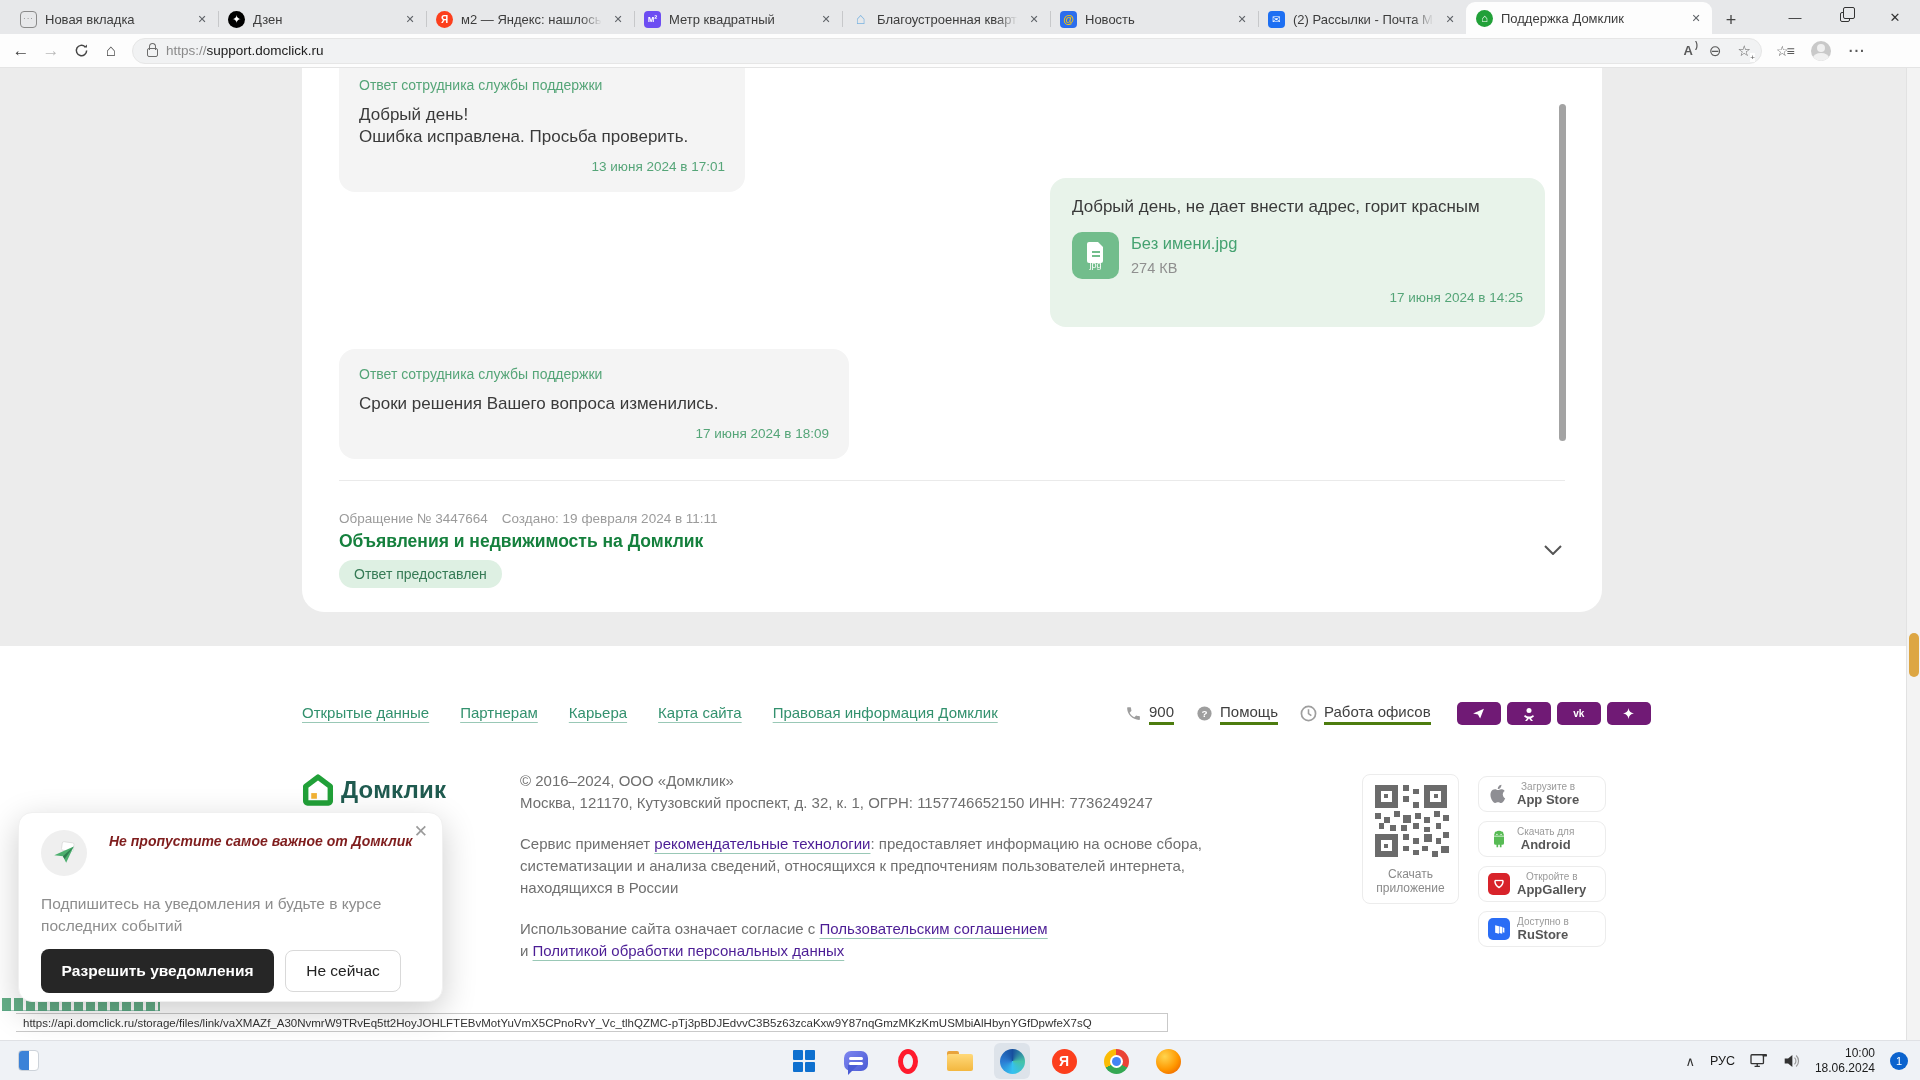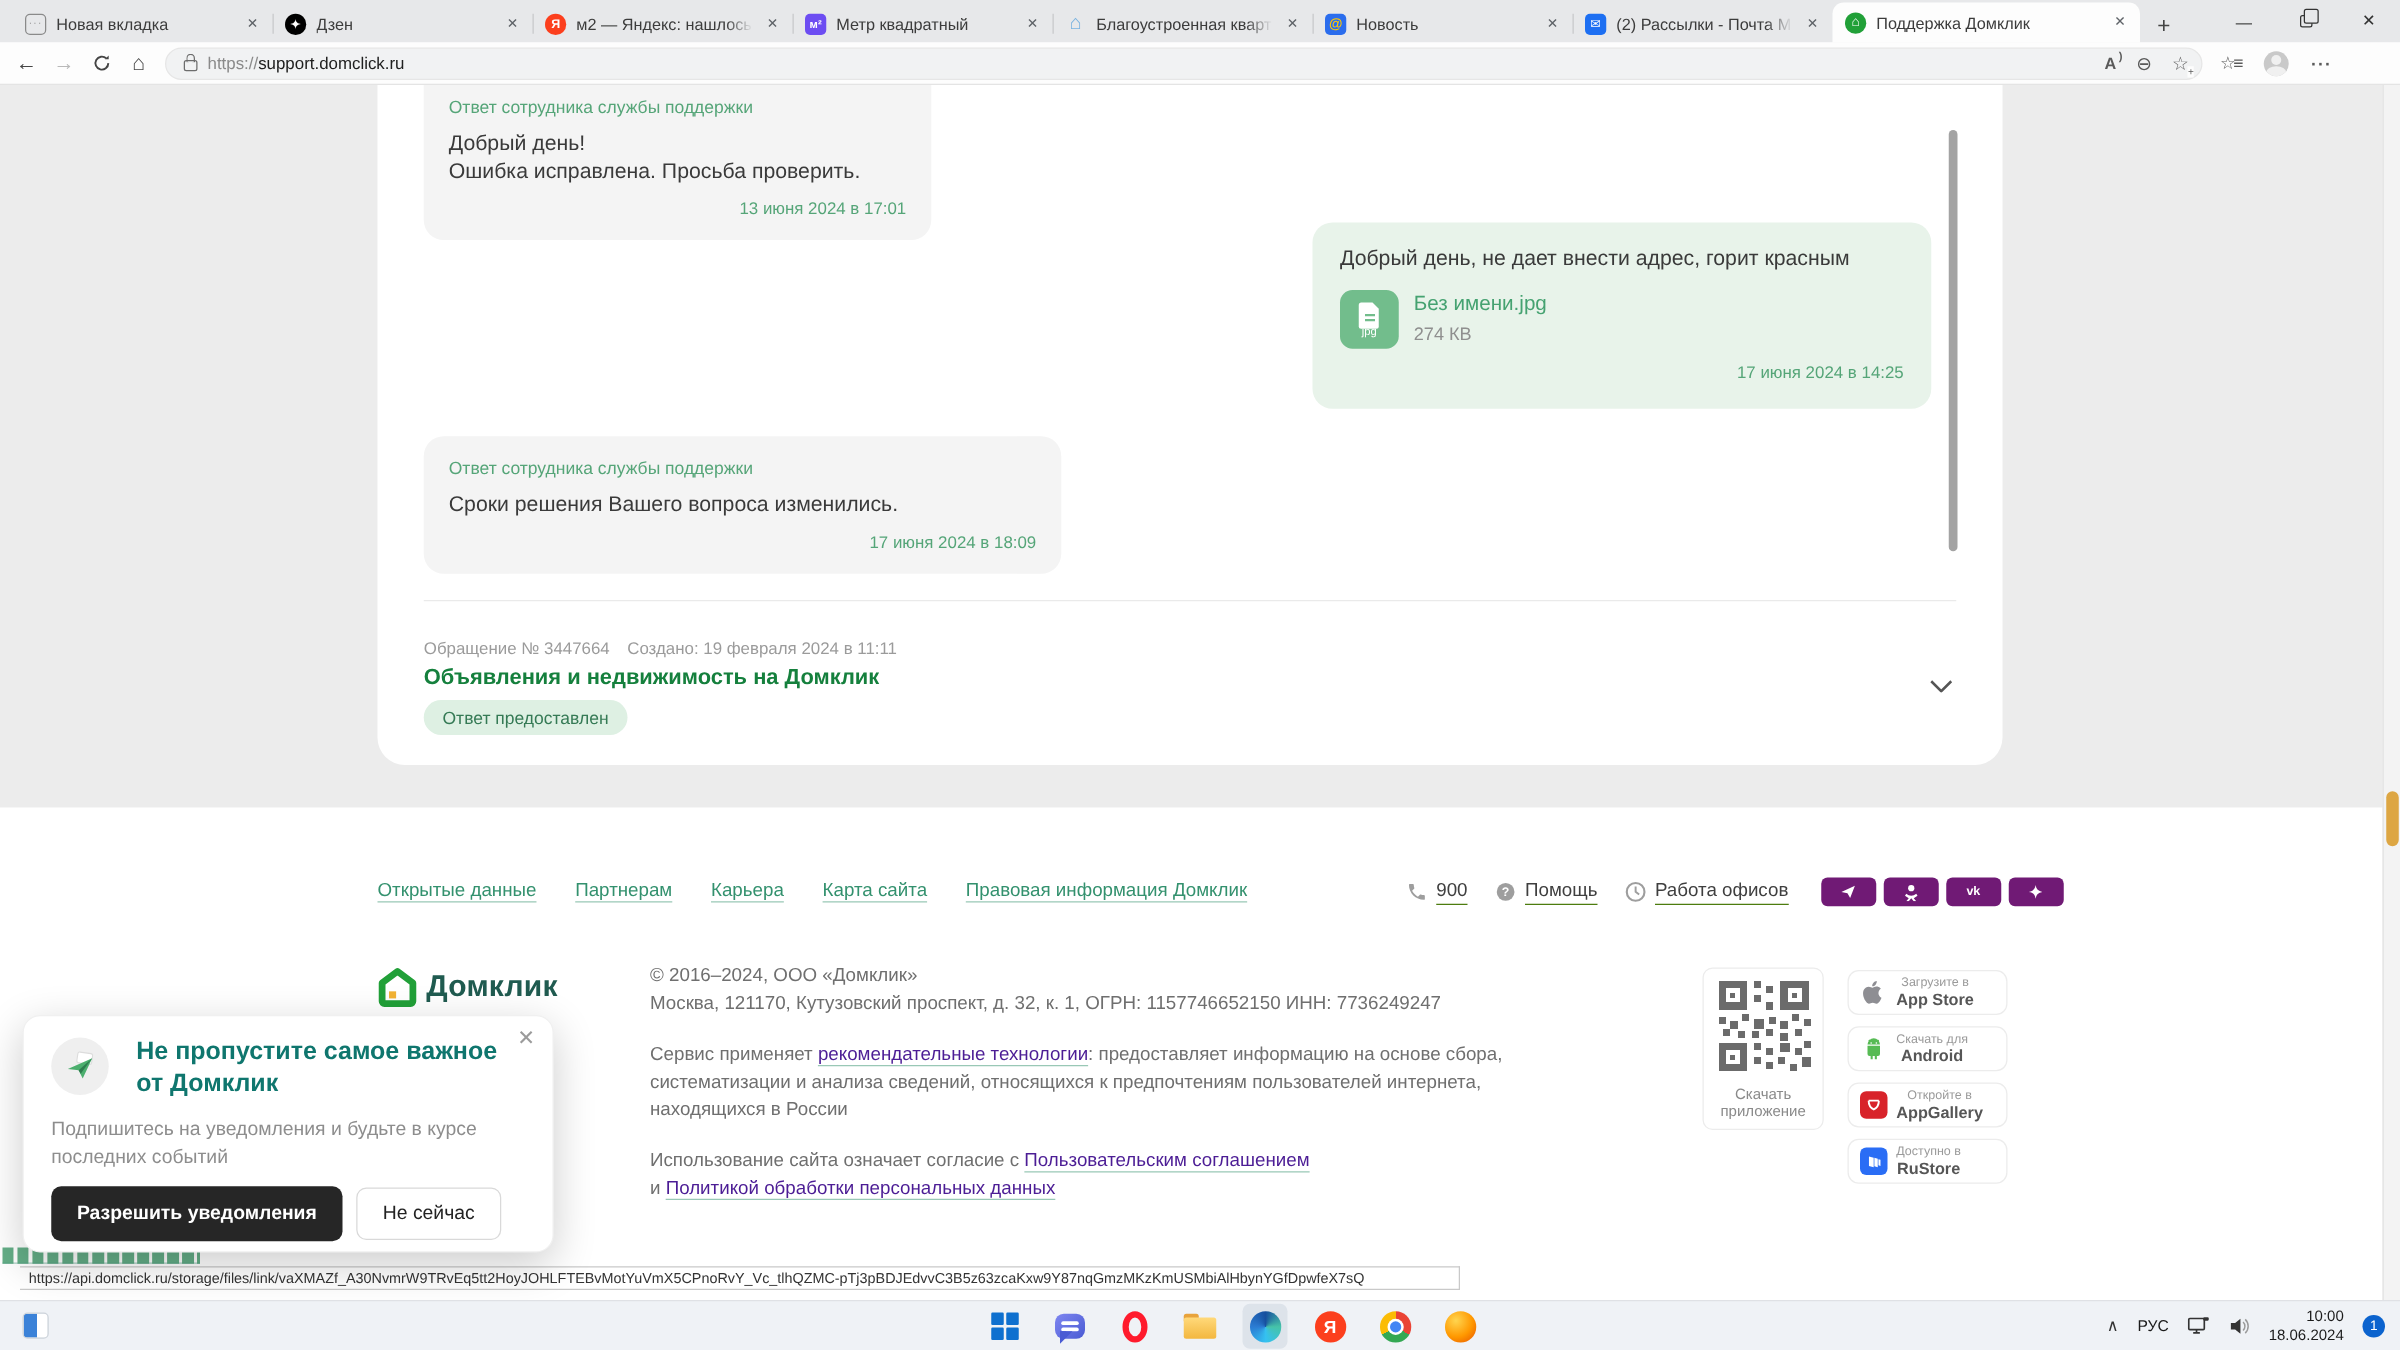--- a/index.html
+++ b/index.html
@@ -83,21 +83,21 @@
 
   
   .win-scroll { position:absolute; right:0; top:0; width:14px; height:972px; background:#f3f3f3; border-left:1px solid #e2e2e2; }
   .win-scroll .thumb { position:absolute; left:2px; top:565px; width:10px; height:44px; border-radius:5px; background:#dda643; }
 
   
   .flinks { position:absolute; left:302px; top:636px; display:flex; gap:31px; font-size:15px; }
   .flink { color:#33916e; text-decoration:underline; text-underline-offset:4px; text-decoration-color:rgba(51,145,110,.5); }
   .fright { position:absolute; left:1125px; top:634px; display:flex; align-items:center; gap:22px; }
   .fitem { display:flex; align-items:center; gap:7px; }
-  .fitem .lbl { color:#3f3f3f; font-size:15px; border-bottom:1px solid #4d7c0f; padding-bottom:2px; }
+  .fitem .lbl { color:#3f3f3f; font-size:15px; border-bottom:3px solid #4d7c0f; padding-bottom:2px; }
   .soc { display:flex; gap:6px; margin-left:4px; }
   .soc-ic { width:44px; height:23px; border-radius:5px; background:#701a75; display:flex; align-items:center; justify-content:center; color:#fff; font-weight:bold; font-size:10px; }
 
   .flogo { position:absolute; left:302px; top:706px; display:flex; align-items:center; gap:7px; }
   .flogo .t { font-size:24px; font-weight:bold; color:#205b50; letter-spacing:.2px; }
 
   .ftext { position:absolute; left:520px; top:702px; width:760px; font-size:15px; color:#6f6f6f; line-height:22px; }
   .ftext p { margin:0; }
   .ftext .gap { height:19px; }
   .glink { color:#4c1d95; text-decoration:underline; text-underline-offset:4px; text-decoration-color:rgba(51,145,110,.5); }
@@ -111,21 +111,21 @@
   .store .nm { font-size:13px; font-weight:bold; color:#565656; line-height:16px; }
   .st-ic { width:22px; height:22px; flex:0 0 22px; display:flex; align-items:center; justify-content:center; border-radius:5px; }
   .st-huawei { background:#d8232a; } .st-rustore { background:#2a6df5; }
 
   .obscured { position:absolute; left:2px; top:930px; width:158px; height:13px; overflow:hidden; border-bottom:1px solid rgba(51,145,110,.5); background:repeating-linear-gradient(90deg,#4aa173 0 9px,transparent 9px 12px); opacity:.85; z-index:5; }
 
   
   .popup { position:absolute; left:18px; top:812px; width:425px; height:190px; background:#fff; border-radius:14px; box-shadow:0 10px 34px rgba(0,0,0,.2); border:1px solid #f0f0f0; z-index:50; }
   .popup .x { position:absolute; right:14px; top:8px; color:#9b9b9b; font-size:17px; }
   .pop-ic { position:absolute; left:22px; top:17px; width:46px; height:46px; border-radius:50%; background:#efefef; display:flex; align-items:center; justify-content:center; }
-  .pop-title { position:absolute; left:90px; top:15px; width:312px; font-size:20px; font-weight:bold; color:#0f766e; line-height:26px; }
+  .pop-title { position:absolute; left:90px; top:15px; width:312px; font-size:14px; font-weight:bold; color:#7f1d1d; line-height:26px;font-style:italic; }
   .pop-body { position:absolute; left:22px; top:80px; width:378px; font-size:15.5px; color:#8d8d8d; line-height:22px; }
   .pop-btns { position:absolute; left:22px; top:136px; display:flex; align-items:center; gap:11px; }
   .btn-dark { width:233px; height:44px; background:#262626; color:#fff; font-size:15.5px; font-weight:bold; border:none; border-radius:8px; display:flex; align-items:center; justify-content:center; font-family:inherit; }
   .btn-light { width:116px; height:42px; background:#fff; color:#222; font-size:15.5px; border:1px solid #d9d9d9; border-radius:8px; display:flex; align-items:center; justify-content:center; font-family:inherit; }
 
   
   .statusbar { position:absolute; left:16px; top:1013px; width:1152px; height:19px; background:#fff; border:1px solid #c9c9c9; border-left:none; font-size:11.5px; color:#333; display:flex; align-items:center; padding:0 7px; z-index:40; white-space:nowrap; overflow:hidden; }
 
   
   .taskbar { position:absolute; left:0; top:1040px; width:1920px; height:40px; background:#eff2f6; border-top:1px solid #dfe1e5; z-index:60; }

